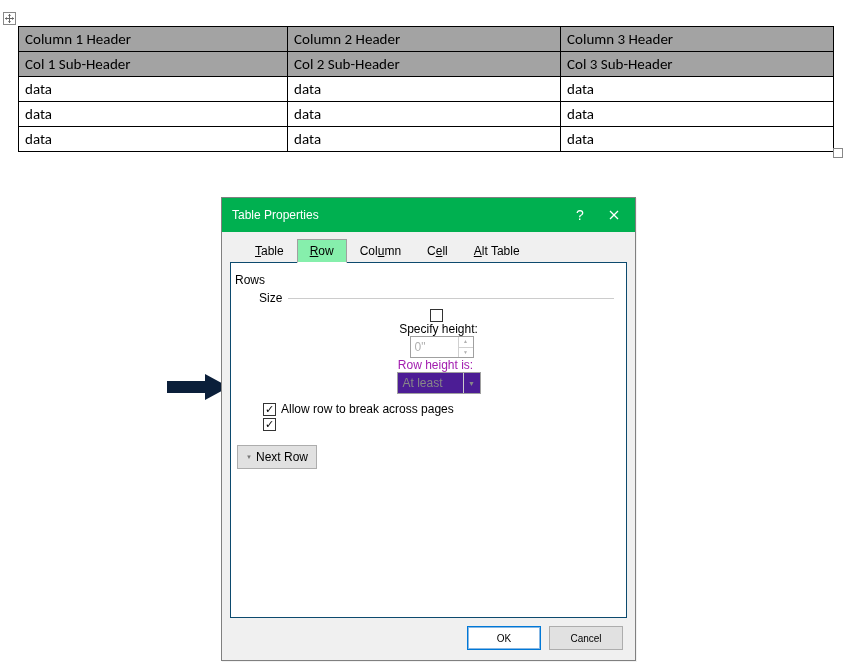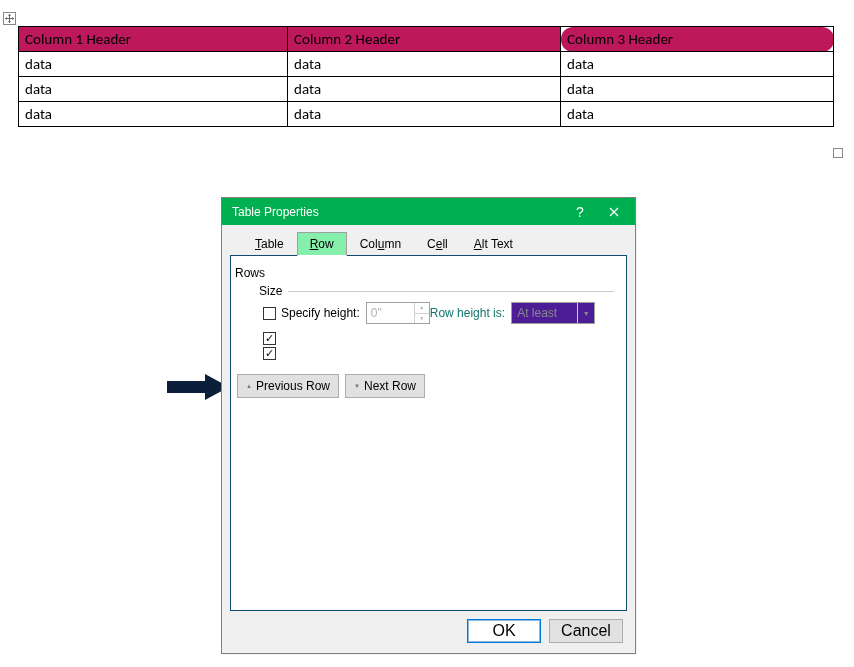--- a/index.html
+++ b/index.html
@@ -51,42 +51,42 @@
       width: 816px;
     }
     .doc-table td {
       border: 1px solid #000;
       padding: 1px 6px;
       height: 22px;
       font-size: 15px;
       color: #000;
     }
     .doc-table tr.header td {
-      background: #be185d;
+      background: #a3a3a3;
     }
     .doc-table td.col1 { width: 266px; }
     .doc-table td.col2 { width: 270px; margin-left: 34px; }
-    .doc-table td.col3 { width: 270px; border-radius: 12px; }
+    .doc-table td.col3 { width: 270px; }
 
     
     .dialog {
       position: absolute;
       left: 221px;
       top: 197px;
       width: 413px;
       border: 1px solid #808080;
       background: #f0f0f0;
       box-shadow: 1px 1px 0 rgba(0,0,0,0.05);
       font-family: "Segoe UI", Tahoma, sans-serif;
       font-size: 12px;
       color: #000;
     }
     .titlebar {
       background: #00b050;
-      height: 27px;
+      height: 34px;
       display: flex;
       align-items: center;
       padding: 0 4px 0 10px;
       color: #fff;
     }
     .titlebar-title {font-size:12px;}
     .titlebar-spacer { flex: 1; }
     .titlebar-btn {
       width: 34px;
       height: 25px;
@@ -204,40 +204,41 @@
       align-items:center;
       justify-content:center;
       line-height:1;
     }
     .spinner-arrows div:first-child{border-bottom:1px solid #d0d0d0;}
     .spinner.disabled, .spinner.disabled .spinner-val, .spinner.disabled .spinner-arrows div{
       color:#b0b0b0;
     }
     
     .row-height-label {
-      color:#0f766e;
+      color:#a21caf;
       margin-left:0;
       margin-right:6px;
     }
     .combo {
       border:1px solid #a0a0a0;
       height:20px;
       width:82px;
       display:inline-flex;
       align-items:stretch;
       background:#4c1d95;
     }
     .combo.disabled { color:#888; }
     .combo-val{flex:1;padding:0 5px;display:flex;align-items:center;}
     .combo-arrow{width:16px;display:flex;align-items:center;justify-content:center;font-size:7px;border-left:1px solid #ccc;}
     
     .size-row{
       display:flex;
       align-items:center;
       margin:4px 0 8px 28px;
+      flex-direction:column;
     }
     .dotted-focus{
       outline:1px dotted #000;
       outline-offset:0;
       padding:0 1px;
     }
 
     .nav-buttons{
       margin:14px 0 0 2px;
       display:flex;
@@ -262,21 +263,21 @@
       padding:8px 12px 10px;
     }
     .btn{
       border:1px solid #adadad;
       background:#e1e1e1;
       height:22px;
       width:72px;
       display:flex;
       align-items:center;
       justify-content:center;
-      font-size:16px;
+      font-size:10px;
     }
     .btn.default{
       border:1px solid #0078d7;
       background:#fff;
       box-shadow:inset 0 0 0 1px #88b8e4;
     }
     
     
     .big-arrow{
       position:absolute;
@@ -299,20 +300,25 @@
     <polygon points="9,4.5 7,3 7,6" fill="#666"></polygon>
   </svg>
 </div>
 
 <table class="doc-table">
   <tbody>
       <tr class="header">
     <td class="col1">Column 1 Header</td>
     <td class="col2">Column 2 Header</td>
     <td class="col3">Column 3 Header</td>
+  </tr>
+  <tr class="header">
+    <td>Col 1 Sub-Header</td>
+    <td>Col 2 Sub-Header</td>
+    <td>Col 3 Sub-Header</td>
   </tr>
   <tr>
     <td>data</td>
     <td>data</td>
     <td>data</td>
   </tr>
   <tr>
     <td>data</td>
     <td>data</td>
     <td>data</td>
@@ -343,21 +349,21 @@
         </svg>
     </span>
   </div>
 
   <div class="tab-area">
     <div class="tabstrip">
       <div class="tab"><span class="ul">T</span><span>able</span></div>
       <div class="tab active"><span class="ul">R</span><span>ow</span></div>
       <div class="tab"><span>Col</span><span class="ul">u</span><span>mn</span></div>
       <div class="tab"><span>C</span><span class="ul">e</span><span>ll</span></div>
-      <div class="tab"><span class="ul">A</span><span>lt Text</span></div>
+      <div class="tab"><span class="ul">A</span><span>lt Table</span></div>
     </div>
     <div class="tab-panel">
       <div class="section-label">Rows</div>
 
       <div class="fieldset-line">
         <span class="lbl">Size</span>
         <span class="line-rule"></span>
       </div>
 
       <div class="size-row">
@@ -373,30 +379,27 @@
         <span class="row-height-label">Row height <span class="ul">i</span>s:</span>
         <span class="combo disabled">
           <span class="combo-val">At least</span>
           <span class="combo-arrow">▼</span>
         </span>
       </div>
 
 
       <div class="checkbox-row">
         <span class="checkbox-box checked"></span>
+        <span>Allow row to brea<span class="ul">k</span> across pages</span>
       </div>
       <div class="checkbox-row">
         <span class="checkbox-box checked"></span>
       </div>
 
       <div class="nav-buttons">
-        <div class="nav-btn">
-          <span class="tri">▲</span>
-          <span><span class="ul">P</span>revious Row</span>
-        </div>
         <div class="nav-btn">
           <span class="tri">▼</span>
           <span><span class="ul">N</span>ext Row</span>
         </div>
       </div>
     </div>
   </div>
 
   <div class="dialog-buttons">
     <div class="btn default">OK</div>

